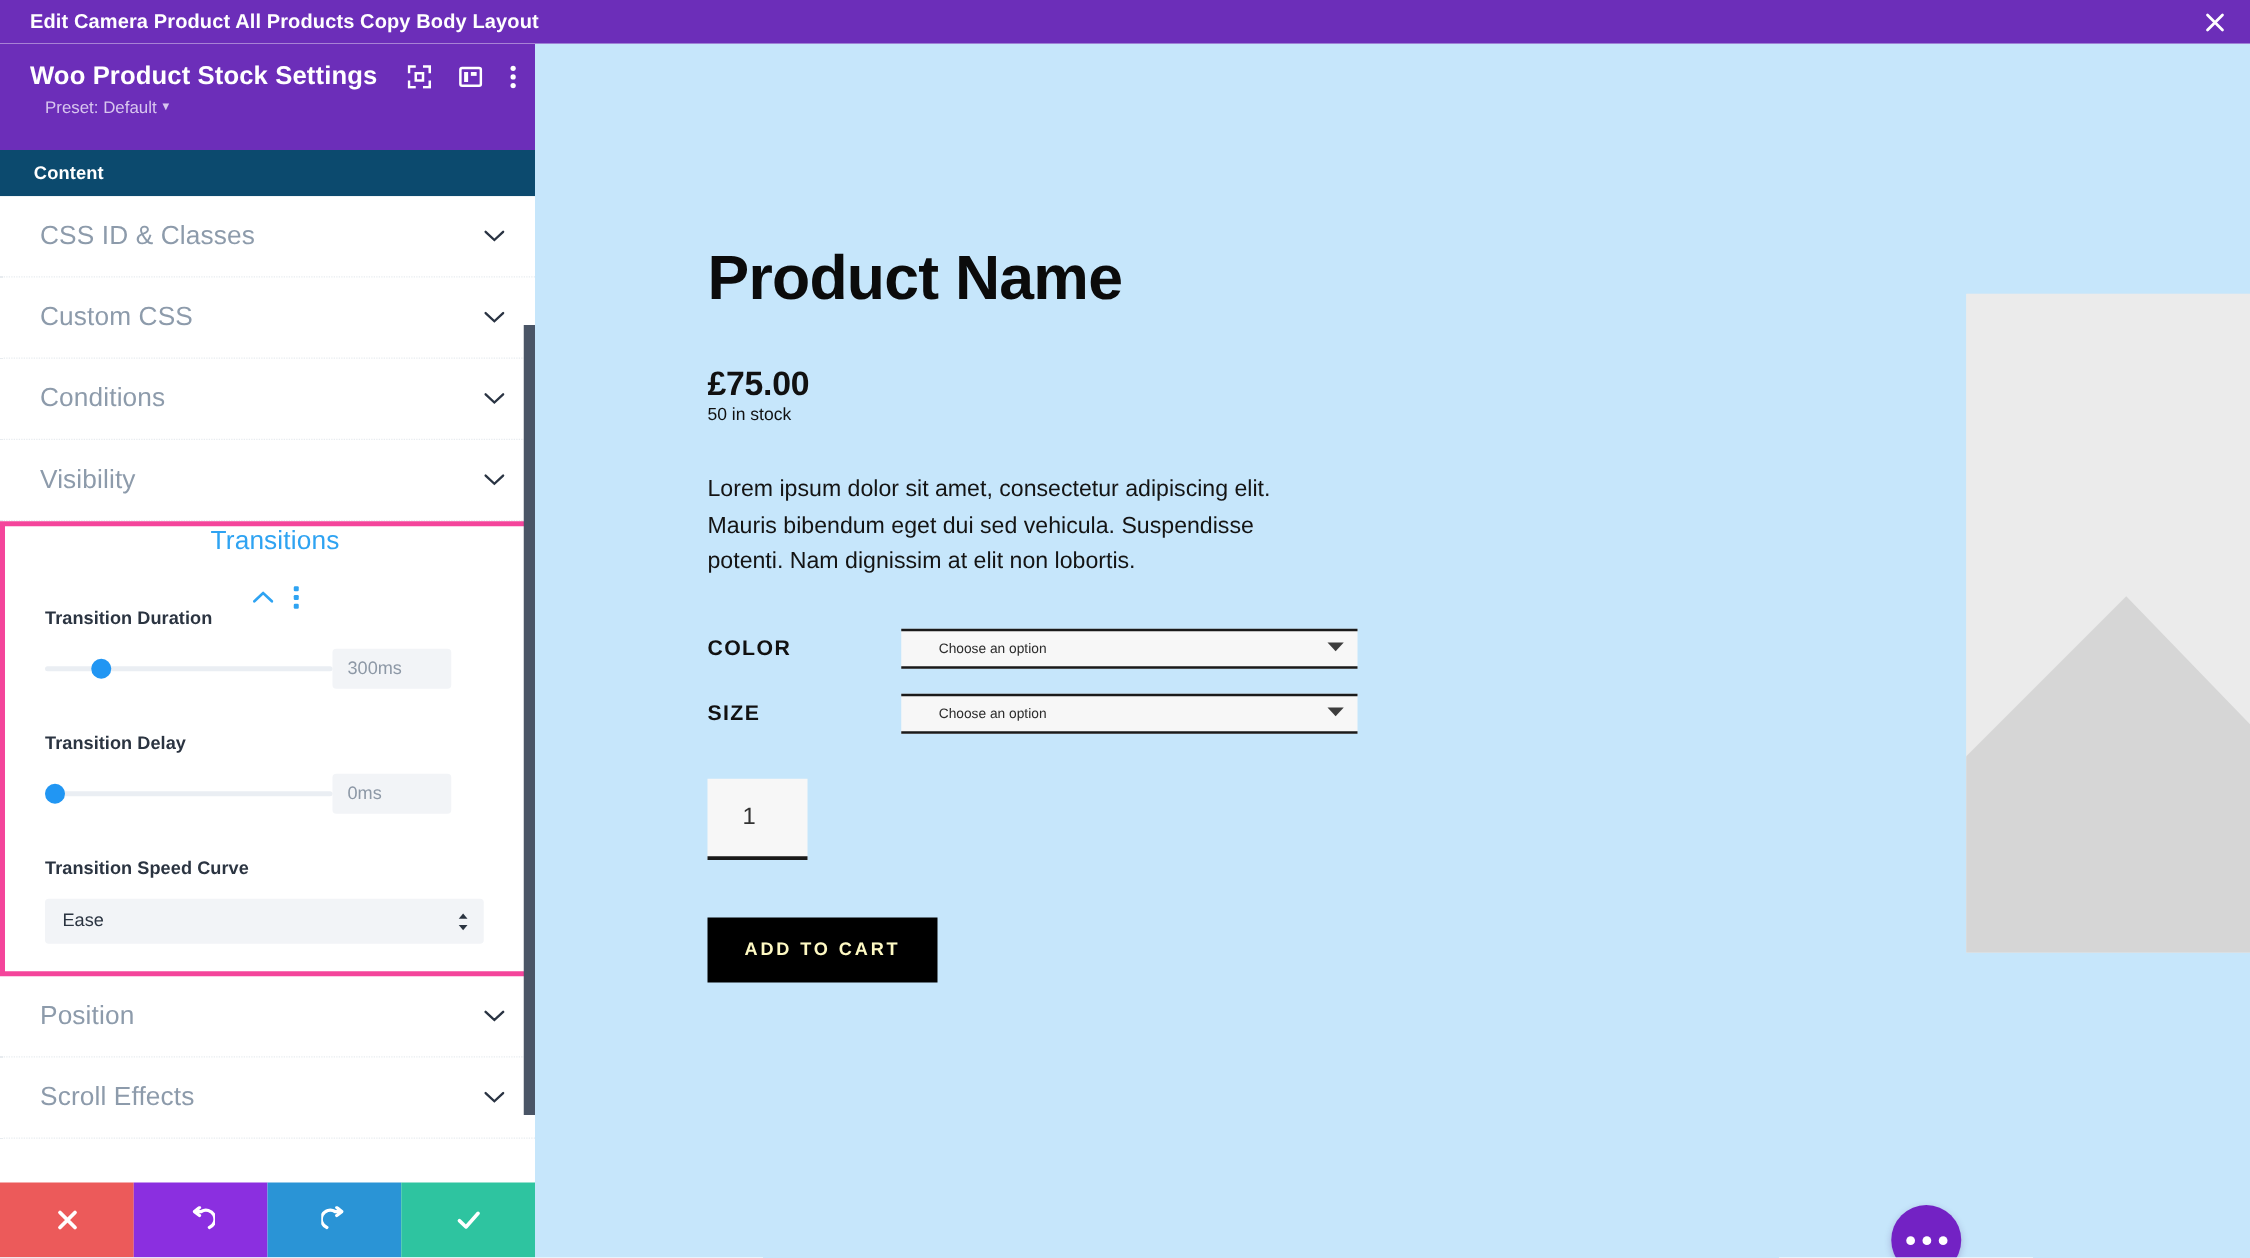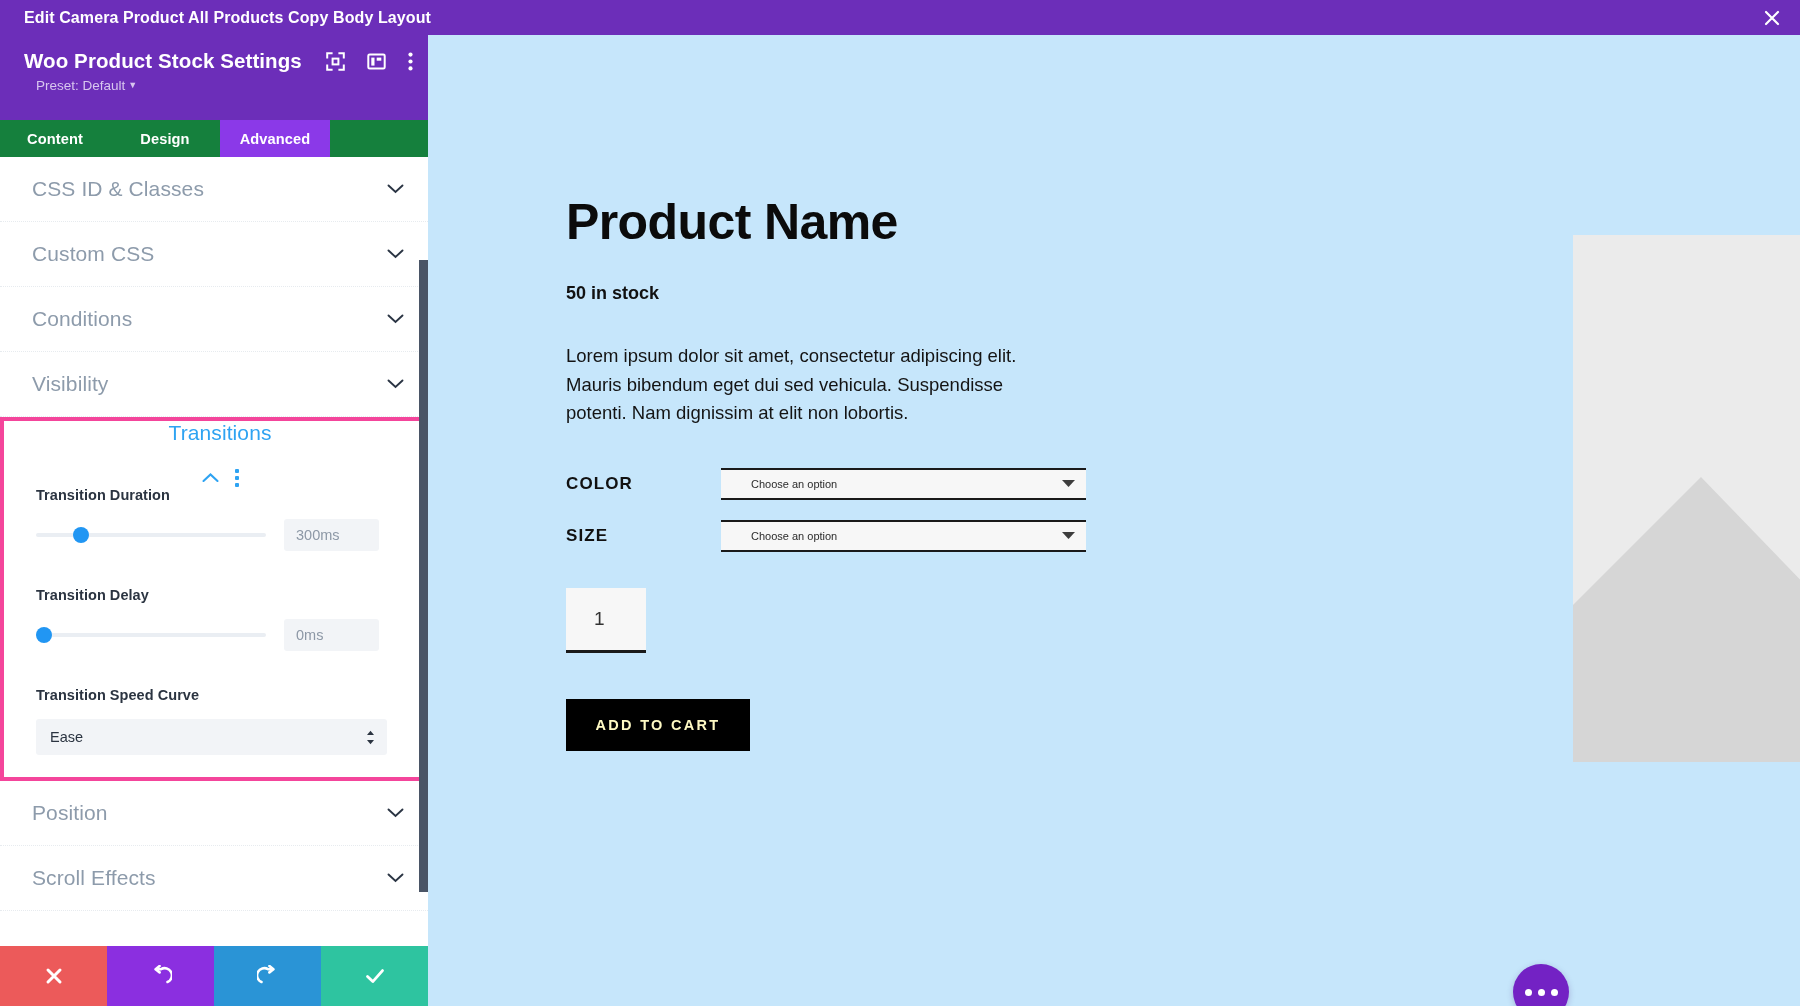--- a/index.html
+++ b/index.html
@@ -41,21 +41,21 @@
     white-space: nowrap;
   }
   .panel-header-icons { display: flex; align-items: center; margin-left: 24px; gap: 22px; }
   .hicon { cursor: pointer; display: flex; align-items: center; }
   .preset {
     padding-left: 36px; margin-top: 5px; font-size: 13.5px;
     color: #d8c6ef; cursor: pointer; display: inline-block;
   }
   .preset .caret { font-size: 9px; margin-left: 3px; vertical-align: 2px; }
 
-  .tabs { display: flex; background: #15803d; height: 37px; }
+  .tabs { display: flex; background: #0c4a6e; height: 37px; flex-direction: column; }
   .tab {
     flex: 0 0 auto; padding: 0 0; width: 110px;
     display: flex; align-items: center; justify-content: center;
     color: #fff; font-size: 14.6px; font-weight: bold; cursor: pointer;
     height: 37px; letter-spacing: .1px;
   }
   .tab.active { background: #8b39e8; }
 
   .panel-body {
     position: absolute; top: 122px; bottom: 60px; left: 0; width: 428px;
@@ -85,21 +85,21 @@
   .trans-title { font-size: 21px; color: #2ea3f2; letter-spacing: .1px; }
   .trans-head-right { display: flex; align-items: center; gap: 16px; }
   .kebab { display: flex; flex-direction: column; gap: 3px; cursor: pointer; }
   .kebab i { width: 4px; height: 4px; background: #2ea3f2; display: block; border-radius: 1px; }
 
   .field { padding: 0 24px 0 32px; }
   .field-label {
     font-size: 14.5px; color: #2b3441; font-weight: bold; margin-bottom: 16px;
     letter-spacing: .05px;
   }
-  .slider-row { display: flex; align-items: center; gap: 18px; }
+  .slider-row { display: flex; align-items: center; }
   .slider {
     position: relative; flex: 1 1 auto; height: 22px; cursor: pointer;
     max-width: 230px;
   }
   .slider .track {
     position: absolute; top: 9px; left: 0; right: 0; height: 4px;
     background: #eaeef3; border-radius: 2px;
   }
   .slider .thumb {
     position: absolute; top: 3px; width: 16px; height: 16px; border-radius: 50%;
@@ -147,21 +147,21 @@
   }
   .prod-col { position: absolute; left: 138px; top: 160px; width: 560px; }
   .prod-title {
     font-size: 50px; font-weight: bold; color: #0b0b0b; letter-spacing: -.6px;
     line-height: 1.1;
   }
   .prod-price {
     margin-top: 42px; font-size: 27px; font-weight: bold; color: #111;
     letter-spacing: -.2px;
   }
-  .prod-stock { margin-top: 33px; font-size: 18px; font-weight: bold; color: #111; }
+  .prod-stock { font-size: 14px; font-weight: normal; color: #111; }
   .prod-desc {
     margin-top: 38px; font-size: 18.5px; line-height: 1.55; color: #141414;
     max-width: 500px;
   }
   .attr-table { margin-top: 40px; }
   .attr-row { display: flex; align-items: center; margin-bottom: 8px; }
   .attr-label {
     width: 155px; font-size: 17px; font-weight: bold; color: #111;
     letter-spacing: 1.1px;
   }
@@ -382,20 +382,21 @@
             <path d="M3.5 11.5 L8.8 16.6 L18.5 5.6" stroke="#fff" stroke-width="2.8" fill="none" stroke-linecap="round" stroke-linejoin="round"></path>
           </svg>
       </div>
     </div>
   </div>
 
   <div class="preview">
 
     <div class="prod-col">
       <div class="prod-title">Product Name</div>
+      <div class="prod-price">£75.00</div>
       <div class="prod-stock">50 in stock</div>
       <div class="prod-desc">Lorem ipsum dolor sit amet, consectetur adipiscing elit. Mauris bibendum eget dui sed vehicula. Suspendisse potenti. Nam dignissim at elit non lobortis.</div>
 
       <div class="attr-table">
         <div class="attr-row">
           <div class="attr-label">COLOR</div>
           <div class="attr-select">
             <span>Choose an option</span>
             <span>
               <svg width="15" height="9" viewBox="0 0 15 9">

